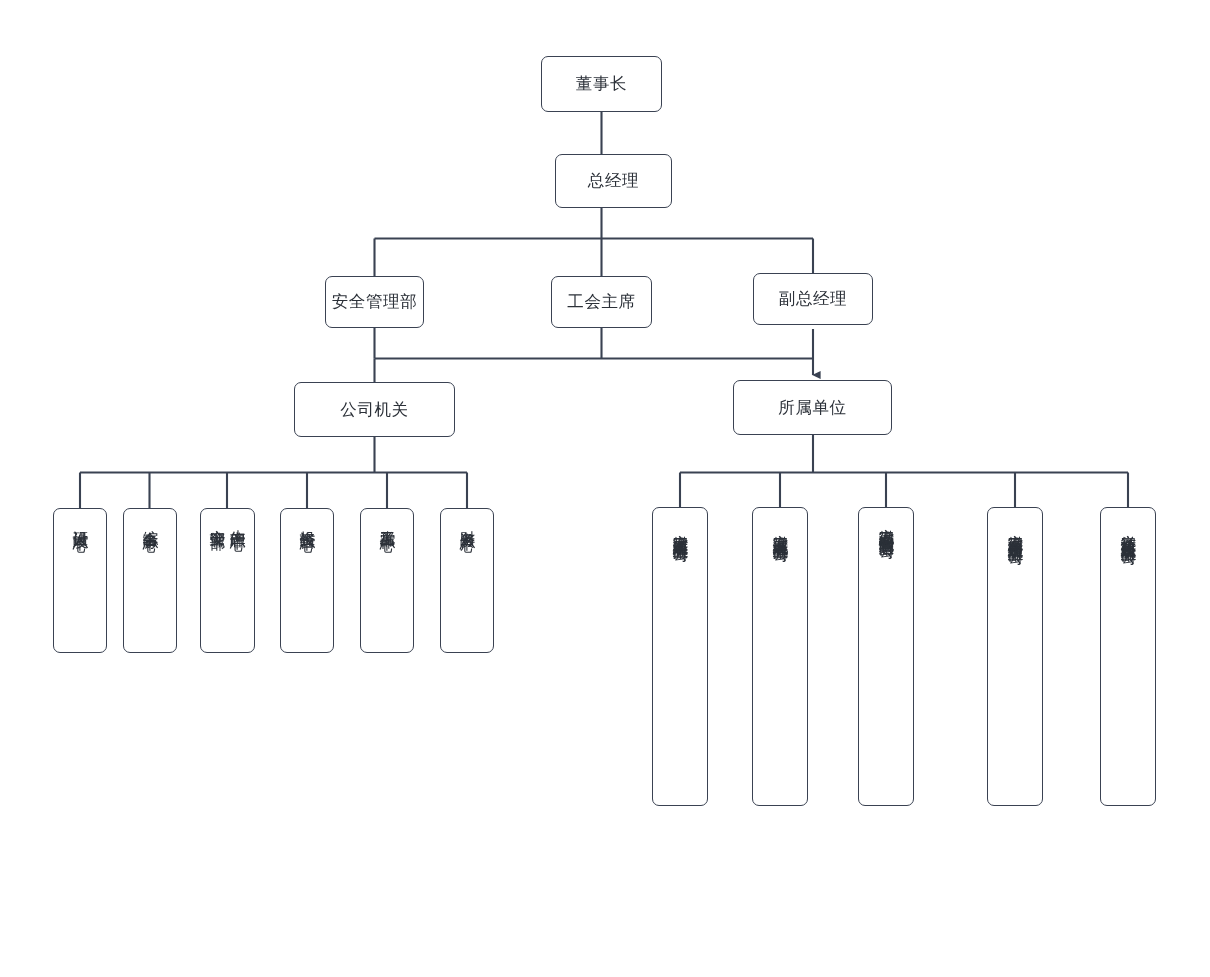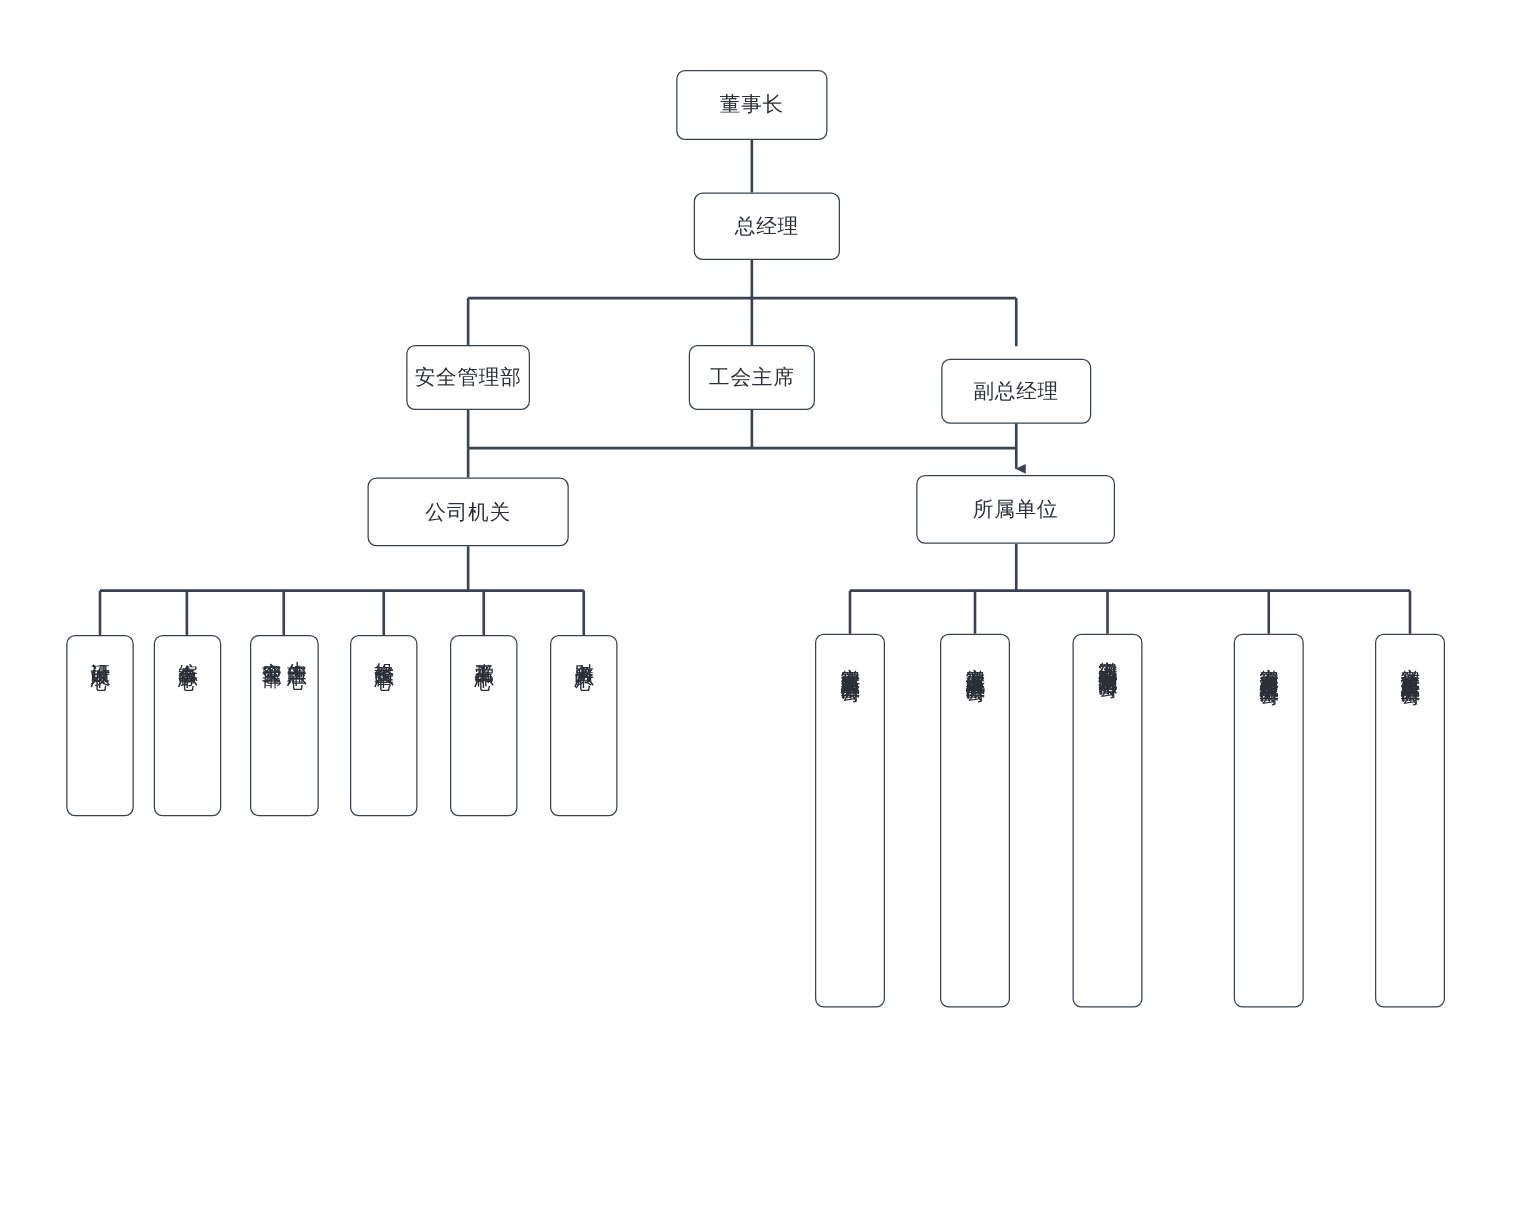--- a/index.html
+++ b/index.html
@@ -124,21 +124,21 @@
   </div>
 
   <div class="node horiz" style="left:325px; top:276px; width:99px; height:52px;">
     <span class="label">安全管理部</span>
   </div>
 
   <div class="node horiz" style="left:551px; top:276px; width:101px; height:52px;">
     <span class="label">工会主席</span>
   </div>
 
-  <div class="node horiz" style="left:753px; top:287px; width:120px; height:52px;">
+  <div class="node horiz" style="left:753px; top:273px; width:120px; height:52px;">
     <span class="label">副总经理</span>
   </div>
 
   <div class="node horiz" style="left:294px; top:382px; width:161px; height:55px;">
     <span class="label">公司机关</span>
   </div>
 
   <div class="node horiz" style="left:733px; top:380px; width:159px; height:55px;">
     <span class="label">所属单位</span>
   </div>

